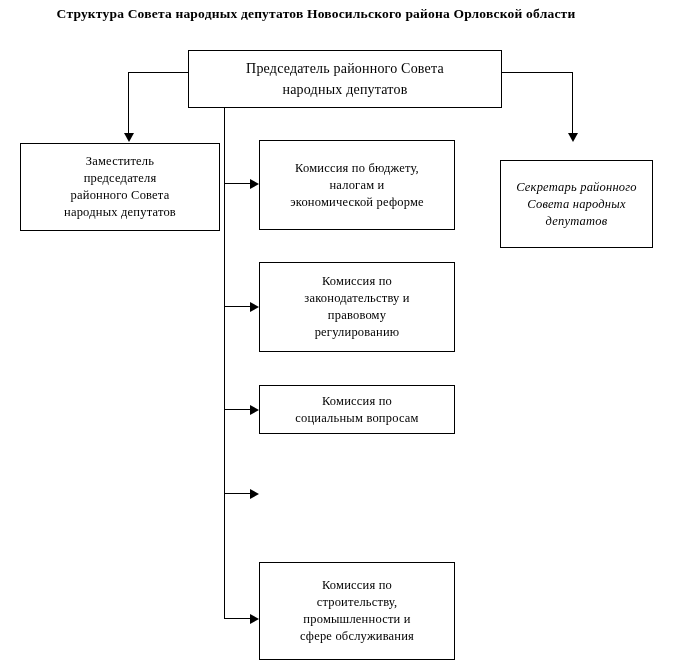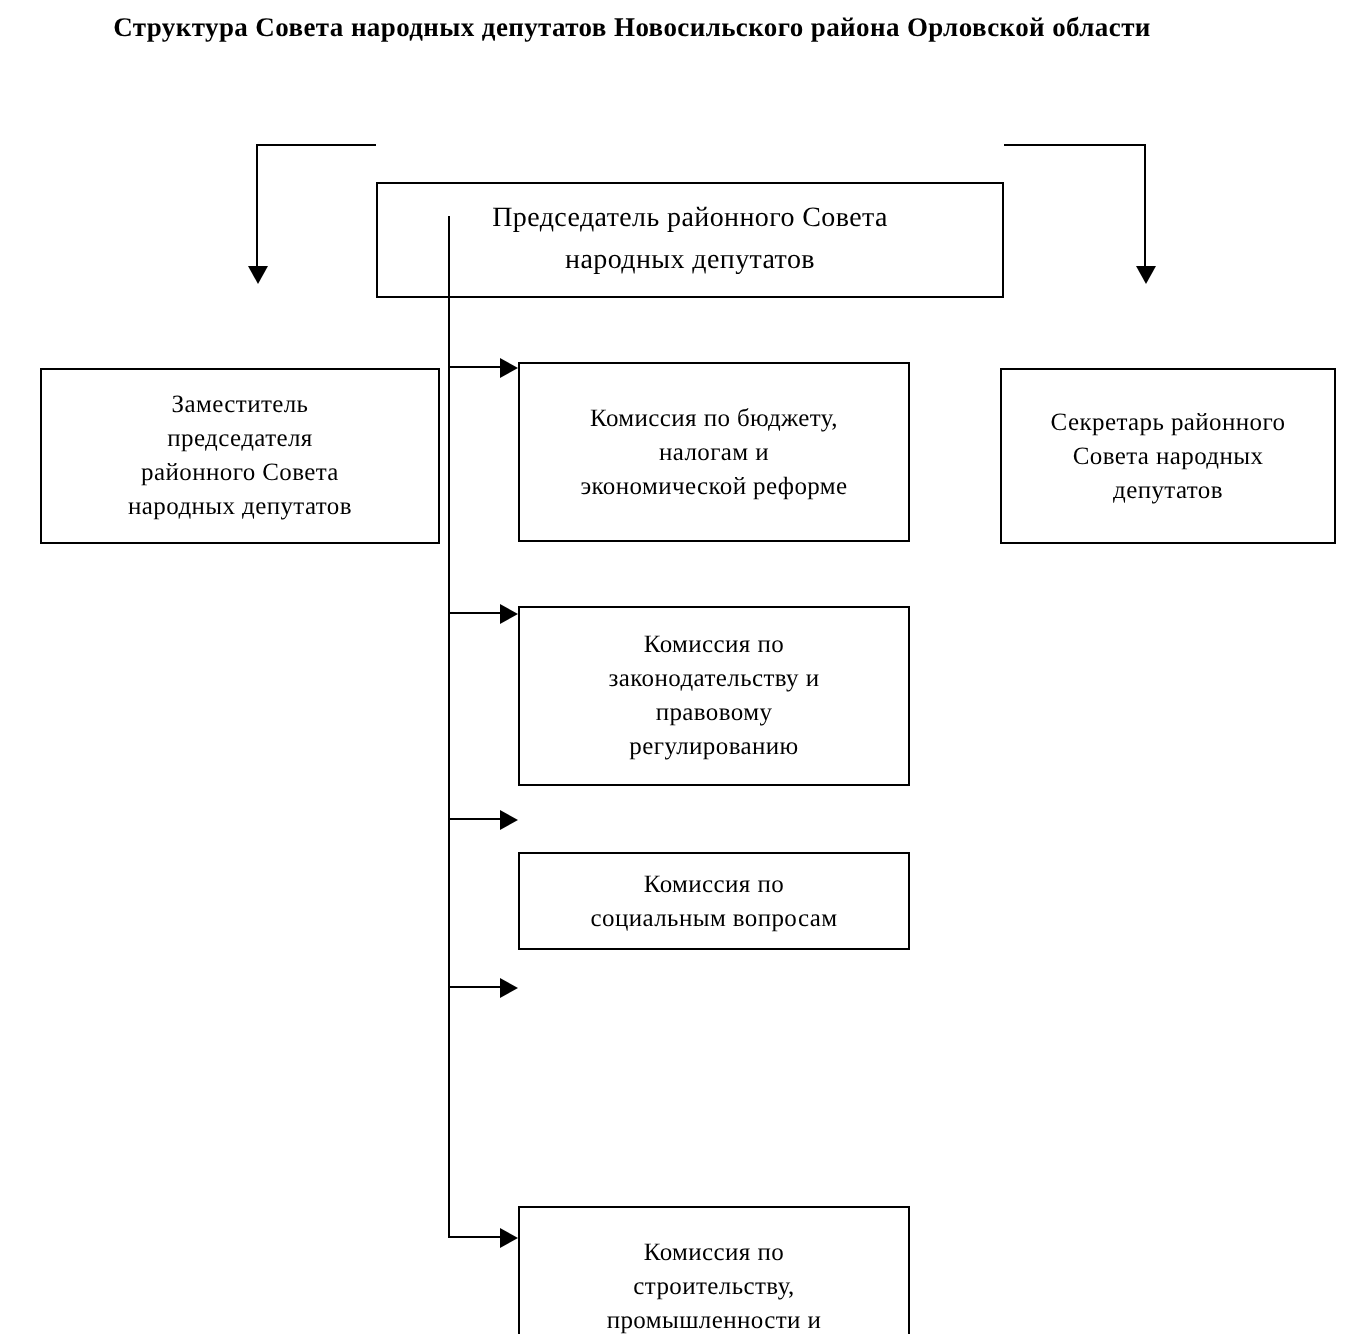--- a/index.html
+++ b/index.html
@@ -36,21 +36,20 @@
   
   .node {
     position: absolute;
     box-sizing: border-box;
     border: 1px solid #000000;
     background: #ffffff;
     display: flex;
     align-items: center;
     justify-content: center;
     overflow: hidden;
-    margin-top: 41px;
   }
   .node .node-label {
     font-family: "Liberation Serif", serif;
     font-size: 12.5px;
     line-height: 17px;
     text-align: center;
     letter-spacing: 0.2px;
     white-space: pre-line;
     padding: 0 6px;
   }
@@ -68,23 +67,24 @@
   }
 
   #node-deputy {
     left: 20px;
     top: 143px;
     width: 200px;
     height: 88px;
   }
   #node-secretary {
     left: 500px;
-    top: 143px;
-    width: 168px;
+    top: 160px;
+    width: 153px;
     height: 88px;
+    font-style: italic;
   }
 
   .commission { left: 259px; width: 196px; }
   #node-commission-budget     { top: 140px; height: 90px; }
   #node-commission-law        { top: 262px; height: 90px; }
   #node-commission-social     { top: 385px; height: 49px; }
   #node-commission-agrarian   { top: 467px; height: 62px; }
   #node-commission-building   { top: 562px; height: 98px; }
 
   

